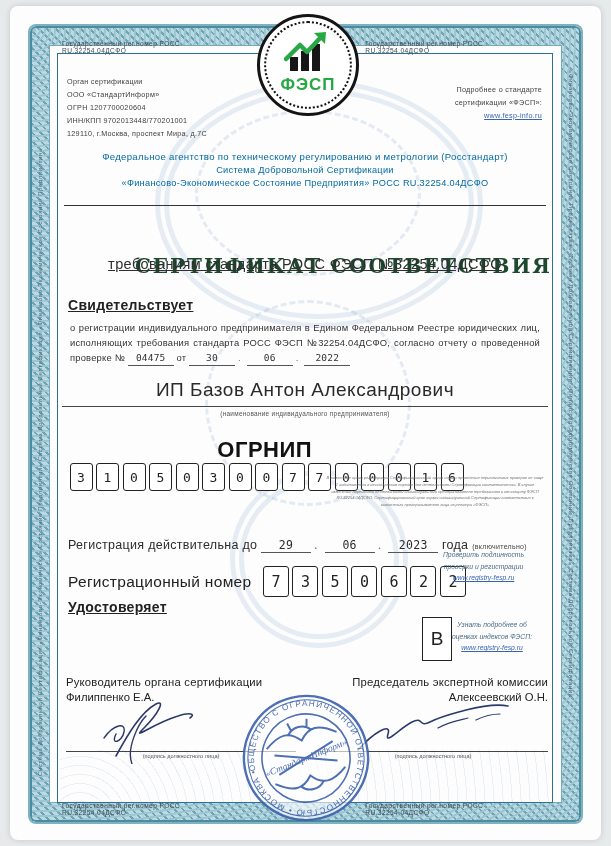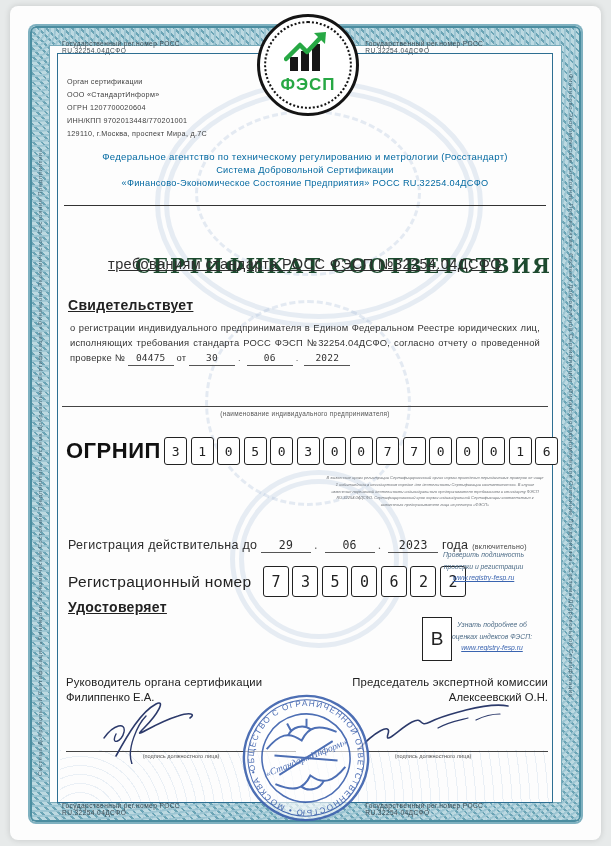--- a/index.html
+++ b/index.html
@@ -111,20 +111,25 @@
   <div class="inner">
 
     <div class="abs small" style="left:9px;top:22px;">
       <div>Орган сертификации</div>
       <div>ООО «СтандартИнформ»</div>
       <div>ОГРН 1207700020604</div>
       <div>ИНН/КПП 9702013448/770201001</div>
       <div>129110, г.Москва, проспект Мира, д.7С</div>
     </div>
 
+    <div class="abs small tright" style="right:10px;top:30px;">
+      <div>Подробнее о стандарте</div>
+      <div>сертификации «ФЭСП»:</div>
+      <a class="link">www.fesp-info.ru</a>
+    </div>
 
     <div class="abs agency" style="top:97px;">
       <div class="l1">Федеральное агентство по техническому регулированию и метрологии (Росстандарт)</div>
       <div class="l2">Система Добровольной Сертификации</div>
       <div class="l3">«Финансово-Экономическое Состояние Предприятия» РОСС RU.32254.04ДСФО</div>
     </div>
 
     <div class="rule" style="top:151px;"></div>
 
     <div class="abs title" style="top:159px;">СЕРТИФИКАТ СООТВЕТСТВИЯ</div>
@@ -134,24 +139,25 @@
 
     <div class="abs para" style="left:12px;right:12px;top:266px;">
       <span>о регистрации индивидуального предпринимателя в Едином Федеральном Реестре юридических лиц, исполняющих требования стандарта РОСС ФЭСП №32254.04ДСФО, согласно отчету о проведенной проверке №</span>
       <span class="blank">04475</span>
       <span>от</span>
       <span class="blank">30</span><span class="dot">.</span>
       <span class="blank">06</span><span class="dot">.</span>
       <span class="blank">2022</span>
     </div>
 
+    <div class="abs bigname" style="top:325px;">ИП Базов Антон Александрович</div>
     <div class="nameline" style="top:352px;"></div>
     <div class="abs caption" style="top:356px;">(наименование индивидуального предпринимателя)</div>
 
-    <div class="abs" style="left:8px;top:383px;display:flex;align-items:center;">
+    <div class="abs" style="left:8px;top:383px;display:flex;align-items:center;flex-direction:column;">
       <span class="ogr-label">ОГРНИП</span>
       <span class="boxes">
           <span class="digit-box">3</span>
           <span class="digit-box">1</span>
           <span class="digit-box">0</span>
           <span class="digit-box">5</span>
           <span class="digit-box">0</span>
           <span class="digit-box">3</span>
           <span class="digit-box">0</span>
           <span class="digit-box">0</span>

